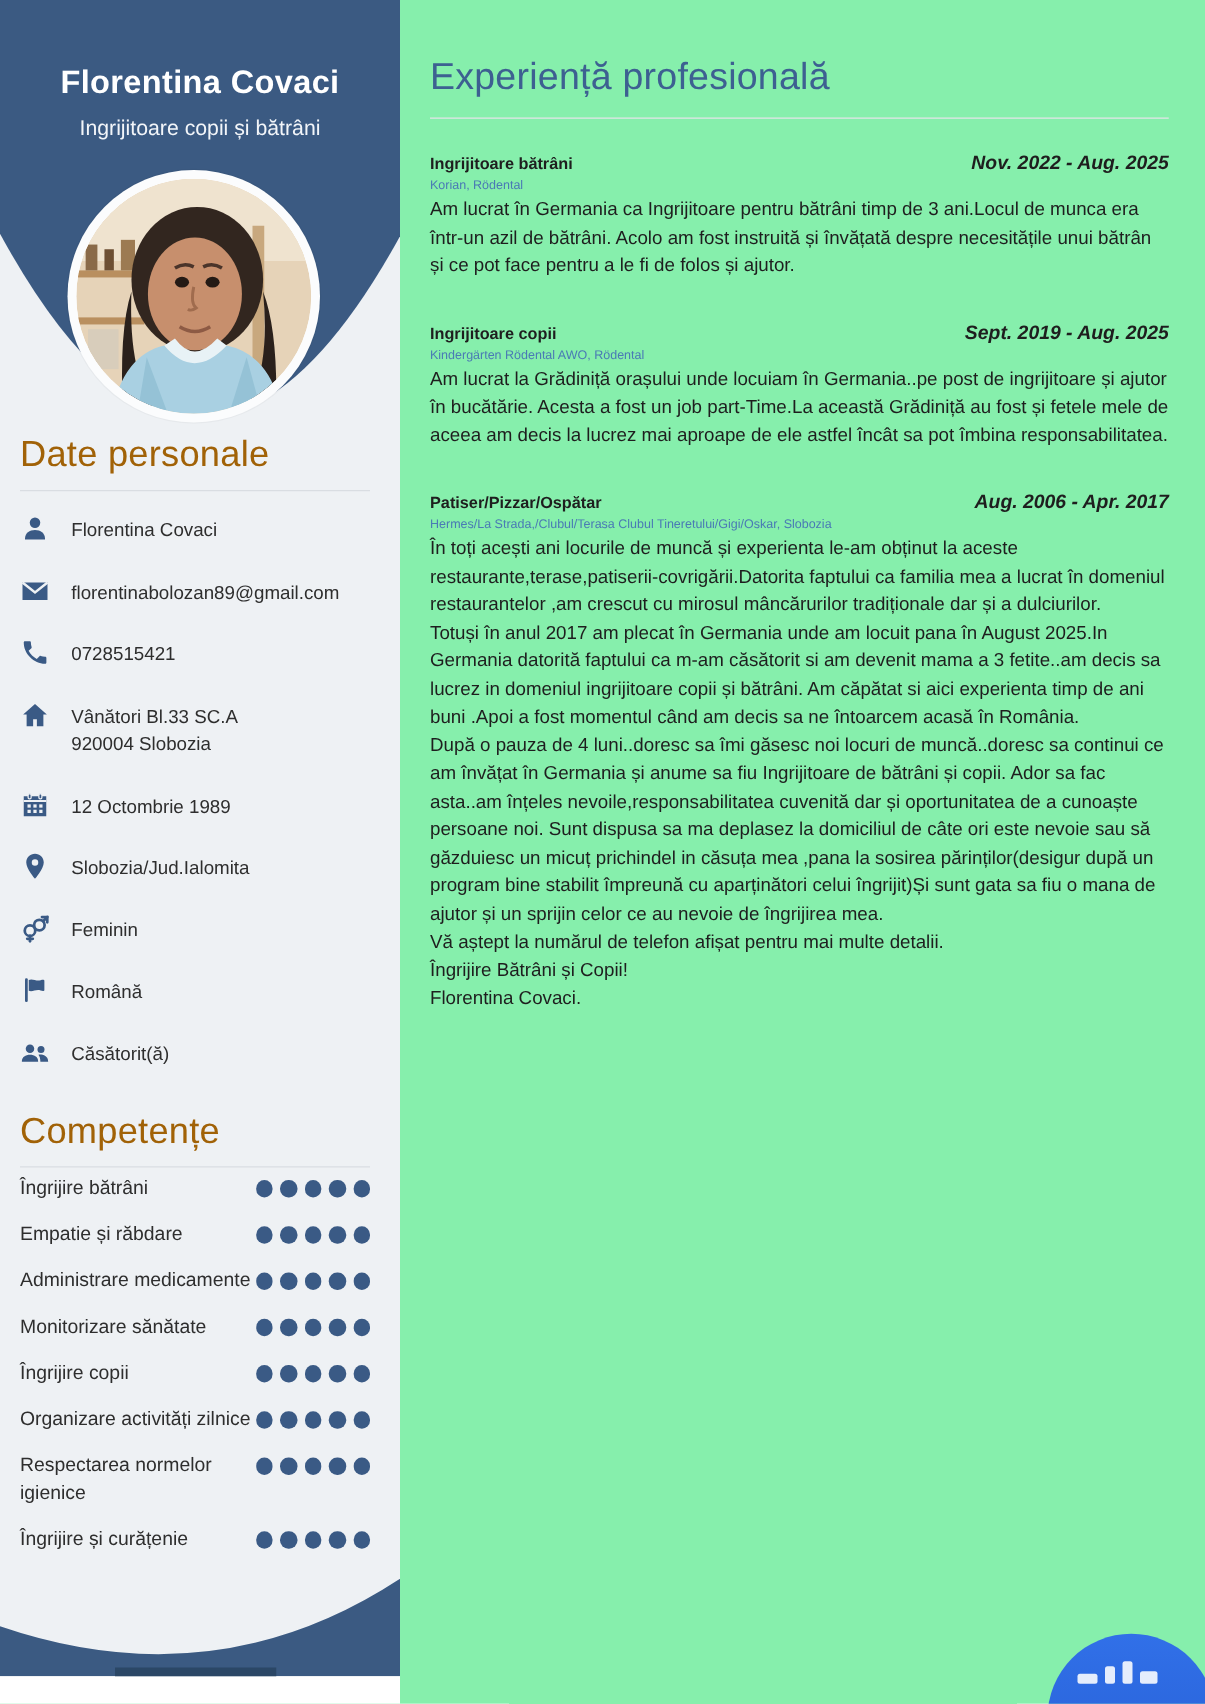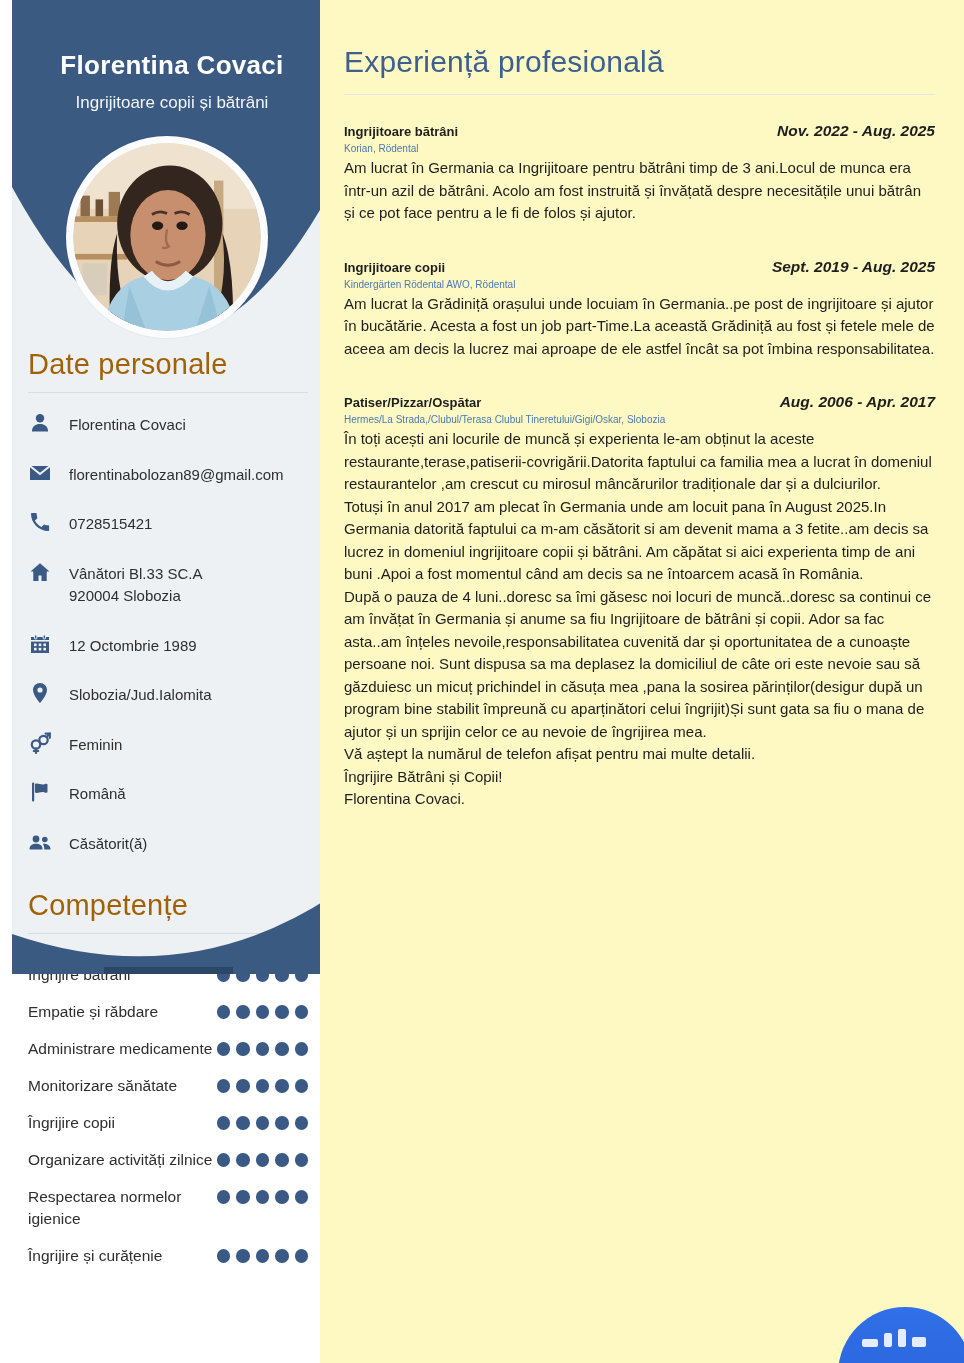--- a/index.html
+++ b/index.html
@@ -6,21 +6,21 @@
   html,body { width:964px; height:1363px; }
   body {
     font-family:"Liberation Sans", sans-serif;
     background:#ffffff;
     position:relative;
     overflow:hidden;
     color:#222;
   }
   
   .sidebar {
-    position:absolute; left:12px; top:0; width:320px; height:974px;
+    position:absolute; left:0; top:0; width:320px; height:1341px;
     background:#eef1f4;
   }
   .side-header { position:relative; width:320px; height:348px; }
   .side-header svg.header-shape { display:block; }
   .side-name {
     position:absolute; top:50px; left:0; width:100%;
     text-align:center; color:#fff; font-size:26px; font-weight:bold;
     letter-spacing:.3px;
   }
   .side-subtitle {
@@ -40,36 +40,36 @@
   .section-title {
     font-size:29px; font-weight:400; color:#a16207; letter-spacing:.2px;
   }
   .section-rule { border:none; border-top:1px solid #d9dde2; margin:11px 0 0 0; }
   .personal-list { margin-top:19px; }
   .p-row { display:flex; align-items:flex-start; gap:17px; margin-bottom:25px; }
   .p-icon { width:24px; height:24px; flex:0 0 24px; margin-top:-1px; }
   .p-icon svg { display:block; }
   .p-text { font-size:15px; color:#2e2e2e; line-height:1.5; white-space:pre-line; padding-top:2px; }
   .skills-block { margin-top:34px; }
-  .skills-list { margin-top:30px; }
+  .skills-list { margin-top:6px; }
   .s-row { display:flex; align-items:flex-start; justify-content:space-between; margin-bottom:15px; }
   .s-label { font-size:15.5px; color:#2e2e2e; line-height:1.42; flex:1; padding-right:4px; }
   .dots { display:flex; gap:6px; margin-top:4px; flex:0 0 auto; }
   .dot { width:13.5px; height:13.5px; border-radius:50%; background:#c6cdd6; }
   .dot.filled { background:#3a5a85; }
   .side-bottom { position:absolute; left:0; bottom:0; width:320px; height:78px; }
   .side-bottom svg { display:block; }
   .bottom-strip {
     position:absolute; left:92px; bottom:0; width:129px; height:7px;
     background:#2b4766;
   }
   
   .main {
     position:absolute; left:320px; top:0; width:644px; height:1363px;
-    background:#fef9c3; padding:45px 29px 0 24px;
+    background:#86efac; padding:45px 29px 0 24px;
   }
   .main-title {
     font-size:30px; font-weight:400; color:#3d6091; letter-spacing:.2px;
     padding-bottom:15px; border-bottom:1px solid #e3e5e8;
   }
   .jobs { margin-top:27px; }
   .job { margin-bottom:33px; }
   .job-head { display:flex; justify-content:space-between; align-items:baseline; }
   .job-title { font-size:13px; font-weight:bold; color:#1e1e1e; }
   .job-dates { font-size:15.5px; font-weight:bold; color:#1e1e1e; white-space:nowrap;font-style:italic; }

